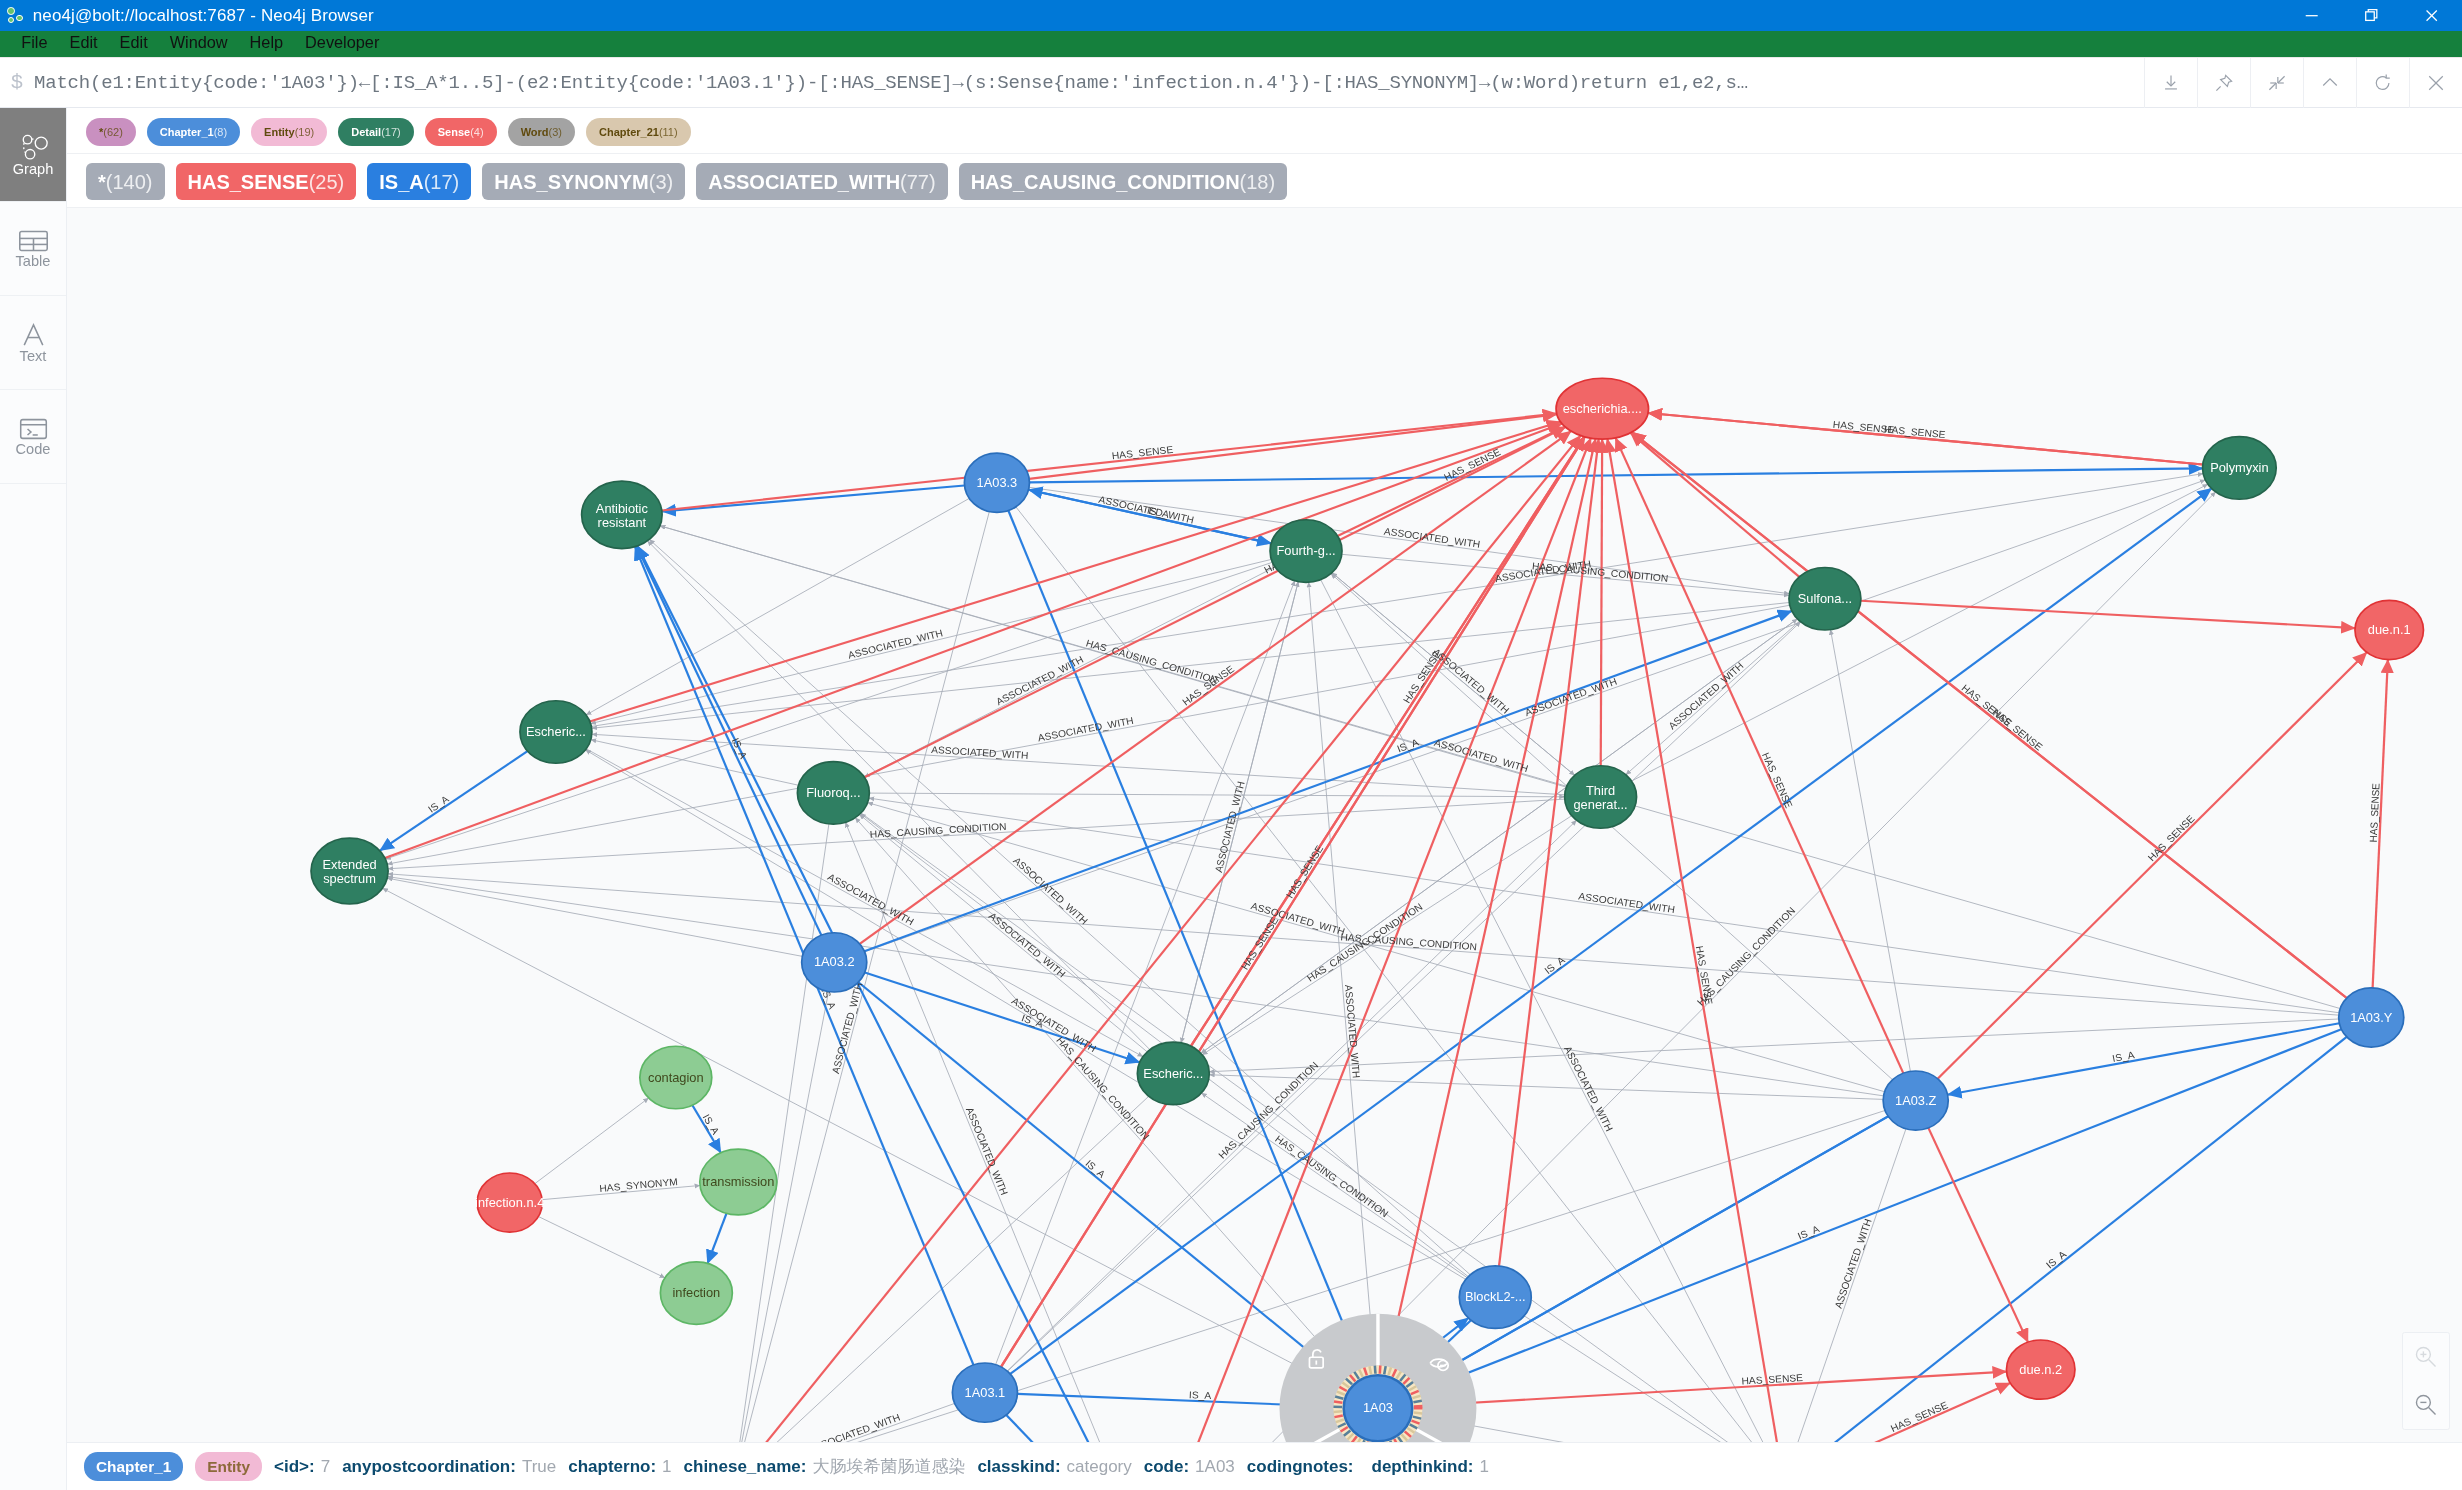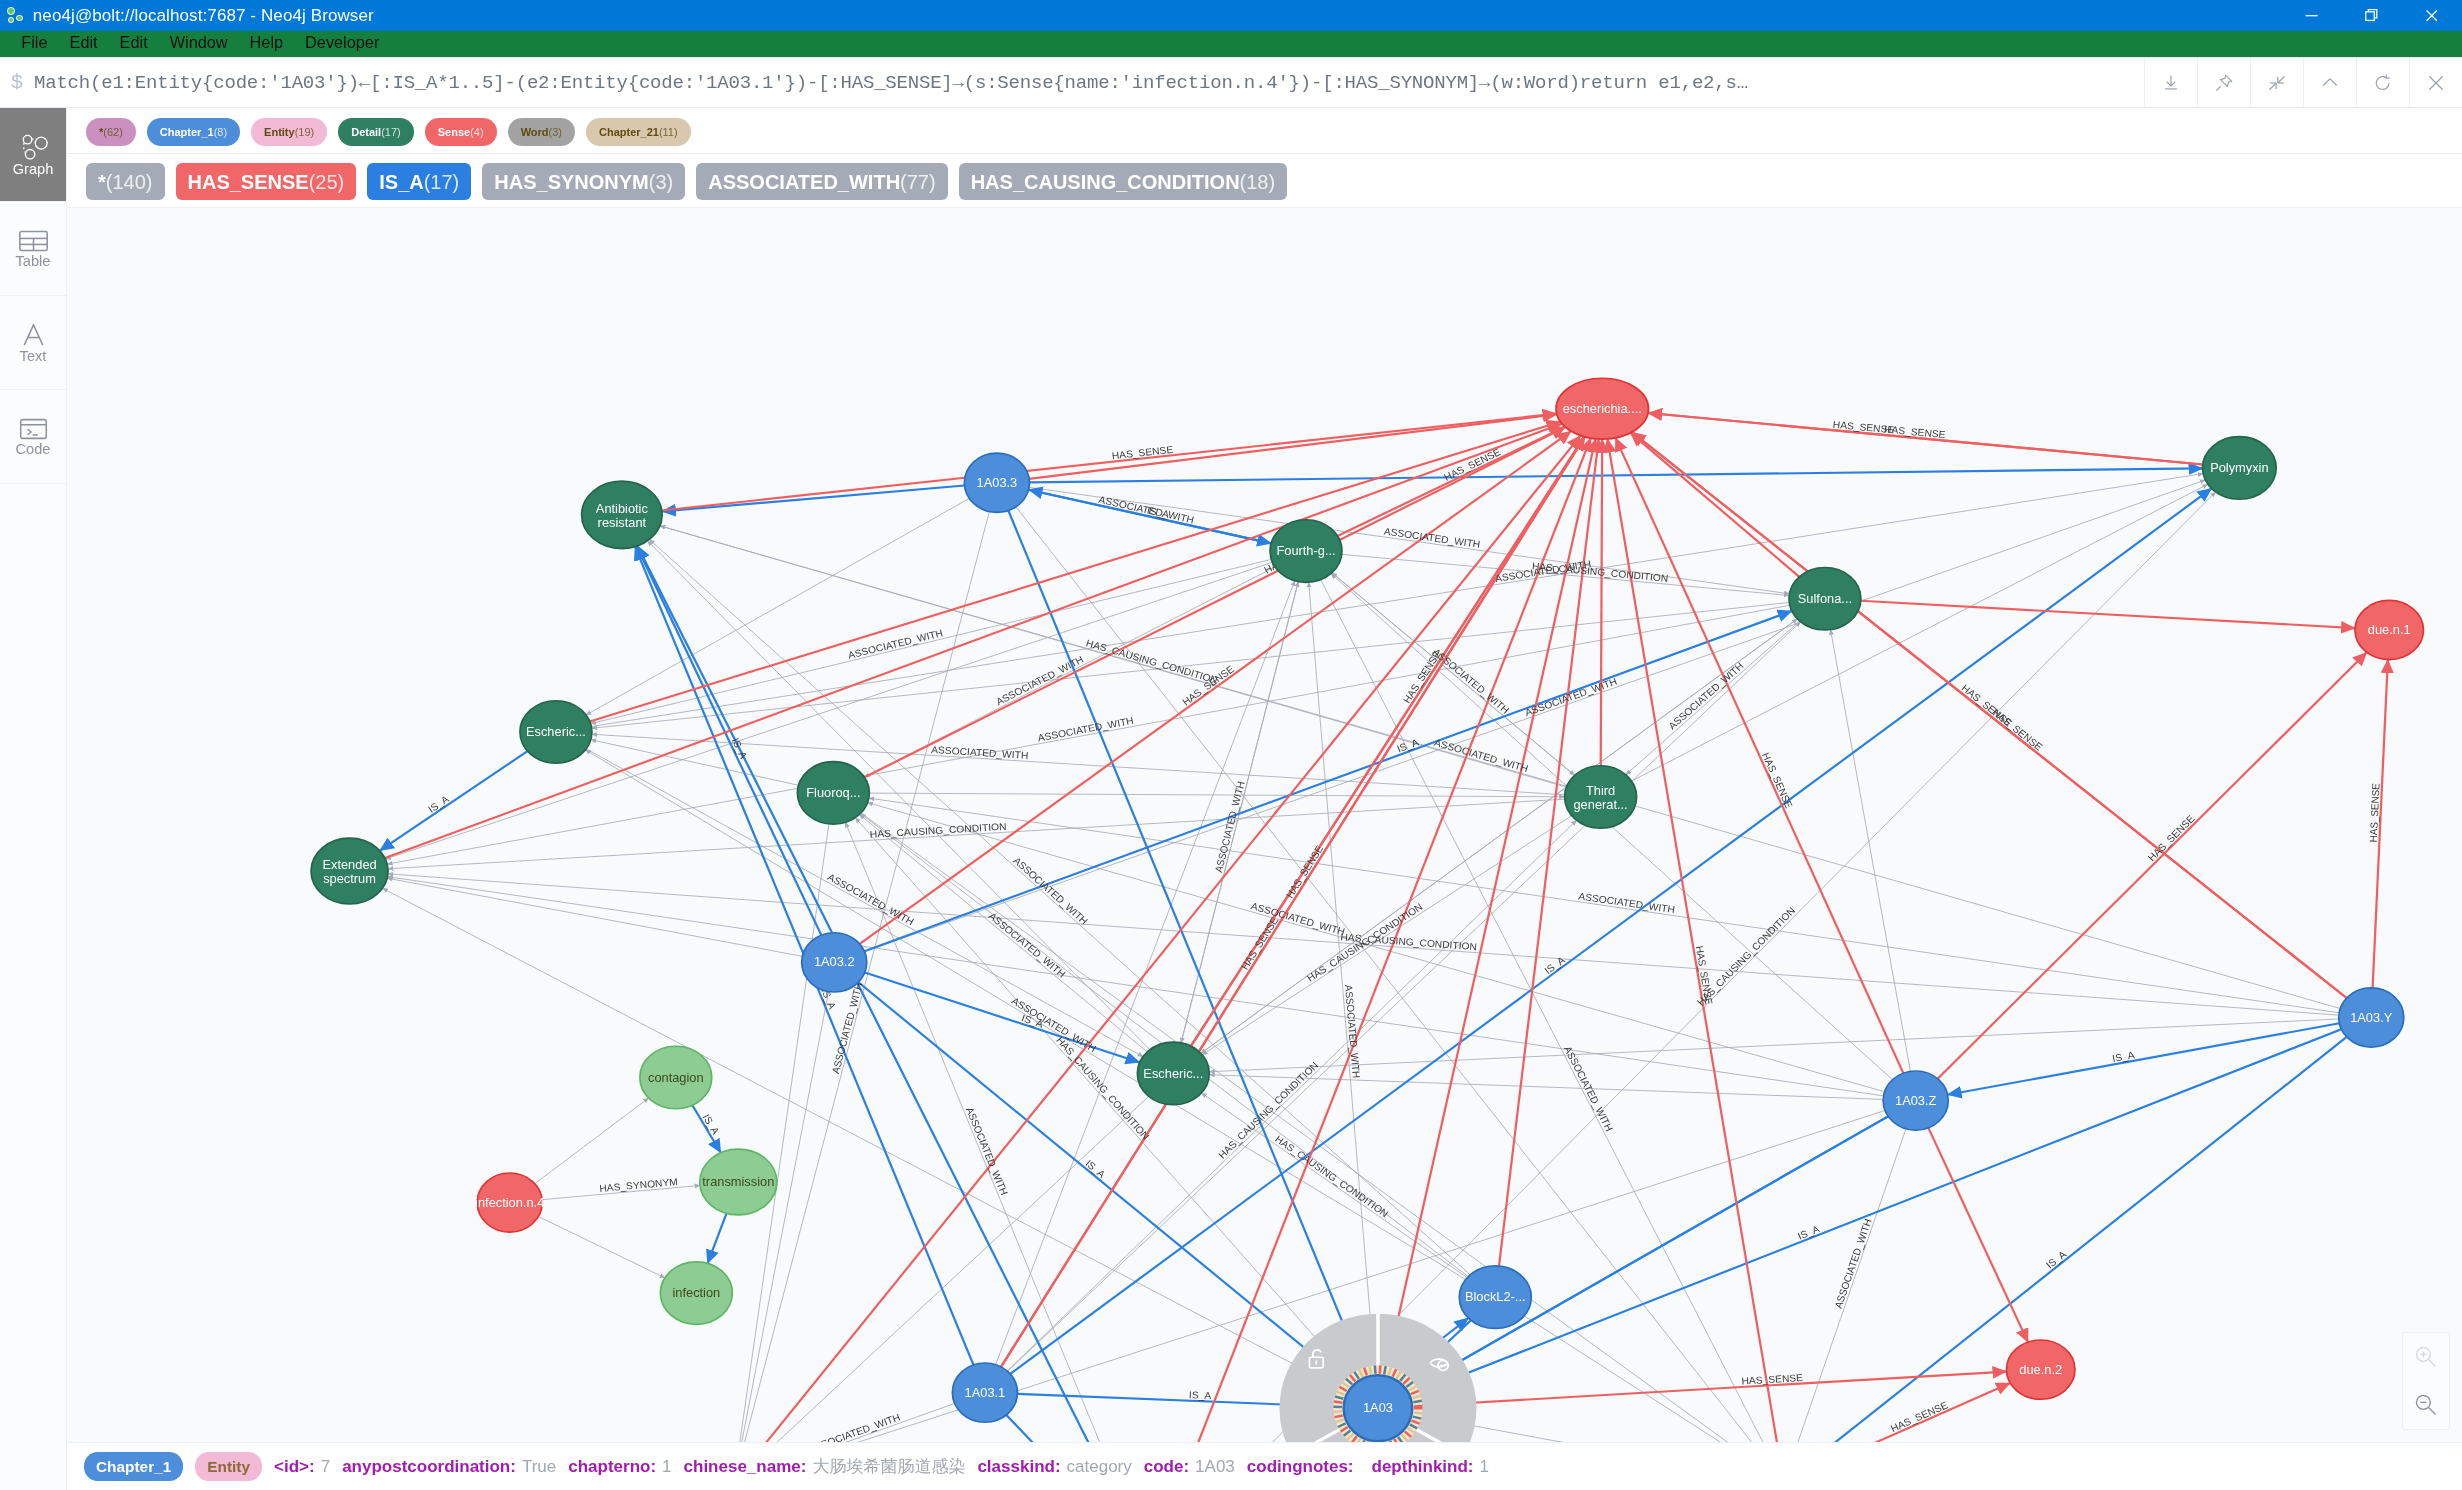--- a/index.html
+++ b/index.html
@@ -109,21 +109,21 @@
   
   #statusbar {
     height: 48px; background: #ffffff; border-top: 0.9px solid #eceff3;
     display: flex; align-items: center; padding-left: 17px; gap: 12px;
     font-size: 17px; color: #9aa0a8; overflow: hidden; white-space: nowrap;
   }
   #statusbar .sb-chip {
     border-radius: 13.7px; font-size: 15.4px; font-weight: bold; padding: 6.9px 12px; line-height: 1;
   }
   #statusbar .prop { display: inline-flex; align-items: baseline; gap: 6px; }
-  #statusbar .pk { color: #a21caf; font-weight: bold; }
+  #statusbar .pk { color: #0c4a6e; font-weight: bold; }
   #statusbar .pv { color: #a2a8b0; }
   #statusbar .pv.cjk { font-family: "DejaVu Sans", sans-serif; }
 
   
   .node-label { font-family: "Liberation Sans", sans-serif; font-size: 15px; fill: #ffffff; text-anchor: middle; }
   .node-label.dark { fill: #40491e; }
   .rel-label { font-family: "Liberation Sans", sans-serif; font-size: 12px; fill: #3b3b3b; }
 </style>
 </head>
 <body>

